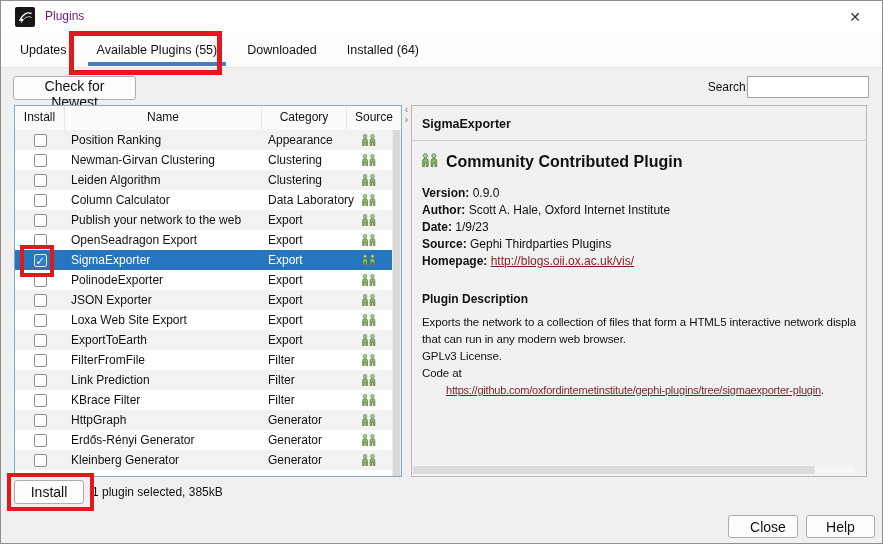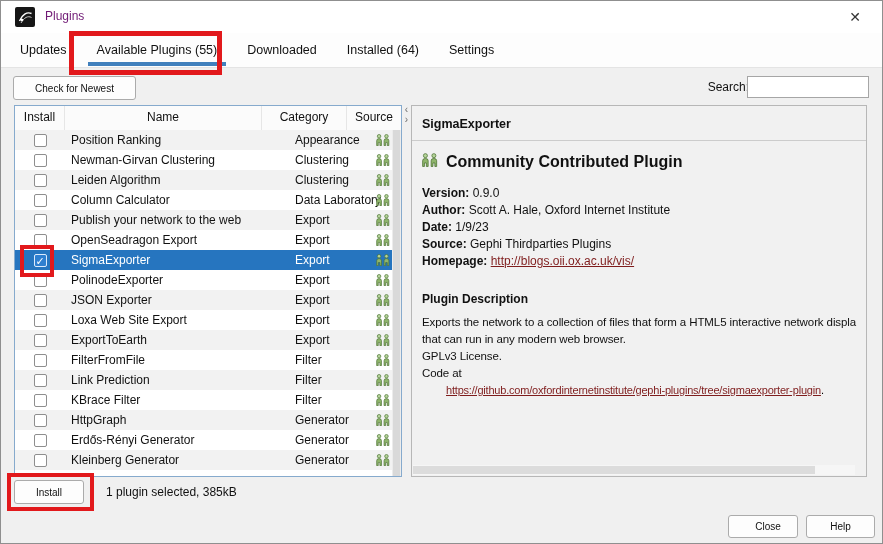--- a/index.html
+++ b/index.html
@@ -10,37 +10,37 @@
   .app-icon{position:absolute;left:14px;top:6px;width:20px;height:20px;}
   .title-text{position:absolute;left:44px;top:8px;font-size:12px;color:#701a75;}
   .close-btn{position:absolute;right:16px;top:6px;width:22px;height:20px;text-align:center;font-size:14px;color:#333;cursor:pointer;line-height:20px;}
 
   
   .tabstrip{position:absolute;left:0;top:32px;width:100%;height:35px;background:#fdfdfd;border-bottom:1px solid #e4e4e4;display:flex;align-items:stretch;padding-left:4px;box-sizing:border-box;}
   .tab{position:relative;padding:10px 15px 0 15px;font-size:12.5px;color:#111;cursor:pointer;white-space:nowrap;}
   .tab.selected::after{content:"";position:absolute;left:6px;right:6px;bottom:1px;height:4px;background:#4180bd;}
 
   
-  .btn{background:#fdfdfd;border:1px solid #ababab;border-radius:3px;font-size:10px;color:#111;text-align:center;cursor:pointer;font-family:inherit;}
+  .btn{background:#fdfdfd;border:1px solid #ababab;border-radius:3px;font-size:14px;color:#111;text-align:center;cursor:pointer;font-family:inherit;}
   .check-newest{position:absolute;left:12px;top:75px;width:123px;height:24px;}
   .search-label{position:absolute;right:133px;top:79px;font-size:12px;color:#111;}
   .search-input{position:absolute;right:13px;top:75px;width:112px;height:20px;border:1px solid #a6a6a6;background:#fff;font-size:12px;padding:0 4px;font-family:inherit;}
 
   
   .table{position:absolute;left:13px;top:104px;width:388px;height:372px;background:#fff;border:1px solid #86aacd;box-sizing:border-box;}
   .thead{position:absolute;left:0;top:0;right:0;height:24px;background:#fbfbfb;border-bottom:1px solid #dcdcdc;display:flex;font-size:12px;color:#111;}
   .th{line-height:23px;text-align:center;border-right:1px solid #e6e6e6;box-sizing:border-box;}
   .th.install{width:50px;}.th.name{width:197px;}.th.cat{width:85px;}.th.src{flex:1;border-right:none;}
   .tbody{position:absolute;left:0;top:24px;right:9px;bottom:0;overflow:hidden;}
   .trow{display:flex;height:20px;line-height:20px;font-size:12px;color:#111;background:#fff;cursor:default;}
   .trow:nth-child(odd){background:#f2f2f2;}
   .trow.selected{background:#2675bf;color:#fff;}
   .c-install{width:50px;display:flex;align-items:center;justify-content:center;}
   .c-name{width:197px;padding-left:6px;box-sizing:border-box;white-space:nowrap;overflow:hidden;}
-  .c-cat{width:85px;padding-left:6px;box-sizing:border-box;white-space:nowrap;margin-left:27px;}
+  .c-cat{width:85px;padding-left:6px;box-sizing:border-box;white-space:nowrap;}
   .c-src{flex:1;display:flex;align-items:center;justify-content:center;}
   .cb{width:13px;height:13px;border:1px solid #8e8e8e;border-radius:2px;background:#fff;box-sizing:border-box;position:relative;}
   .cb.checked{background:#2f7fd0;border-color:#dceafc;}
   .cb.checked::after{content:"\2713";position:absolute;left:1px;top:-4px;color:#fff;font-size:11px;font-weight:bold;}
   .vscroll{position:absolute;right:0;top:24px;bottom:0;width:9px;background:#ececec;}
   .vscroll .thumb{position:absolute;left:1px;right:1px;top:0;height:100%;background:#d9d9d9;}
 
   
   .splitter{position:absolute;left:401px;top:104px;width:9px;height:372px;cursor:col-resize;}
   .splitter .chev{display:block;font-size:10px;color:#6d6d6d;line-height:10px;text-align:center;}
@@ -55,21 +55,21 @@
   .link{color:#7f1d1d;text-decoration:underline;cursor:pointer;}
   .desc-title{padding:22px 10px 0 10px;font-size:12px;font-weight:bold;color:#111;}
   .desc-block{padding:8px 0 0 10px;}
   .desc-line{font-size:11.5px;letter-spacing:-0.1px;line-height:17px;color:#111;white-space:nowrap;overflow:hidden;}
   .code-link-line{font-size:11px;letter-spacing:-0.2px;line-height:17px;white-space:nowrap;overflow:hidden;margin-left:24px;}
   .hscroll{position:absolute;left:1px;right:11px;bottom:1px;height:10px;background:#f6f6f6;}
   .hscroll .thumb{position:absolute;top:1px;bottom:1px;left:0;width:91%;background:#dcdcdc;}
 
   
   .install-btn{position:absolute;left:13px;top:479px;width:70px;height:24px;}
-  .status-text{position:absolute;left:105px;top:484px;font-size:12px;color:#111;}
+  .status-text{position:absolute;left:91px;top:484px;font-size:12px;color:#111;}
   .close-btn2{position:absolute;left:727px;top:514px;width:70px;height:23px;padding-left:16px;}
   .help-btn{position:absolute;left:805px;top:514px;width:69px;height:23px;}
 
   
   .anno{position:absolute;border:5px solid #e2191c;pointer-events:none;box-sizing:border-box;}
   .anno-tab{left:68px;top:30px;width:153px;height:44px;}
   .anno-check{left:19px;top:244px;width:34px;height:32px;border-width:4px;}
   .anno-install{left:6px;top:472px;width:87px;height:38px;border-width:4px;}
 </style>
 </head>
@@ -86,21 +86,20 @@
     </svg>
     <span class="title-text">Plugins</span>
     <span class="close-btn">✕</span>
   </div>
 
   <div class="tabstrip">
     <div class="tab">Updates</div>
     <div class="tab selected">Available Plugins (55)</div>
     <div class="tab">Downloaded</div>
     <div class="tab">Installed (64)</div>
-    <div class="tab">Settings</div>
   </div>
 
   <button class="btn check-newest">Check for Newest</button>
   <span class="search-label">Search:</span>
   <input class="search-input" type="text" value="" style="">
 
   <div class="table">
     <div class="thead">
       <div class="th install">Install</div>
       <div class="th name">Name</div>

